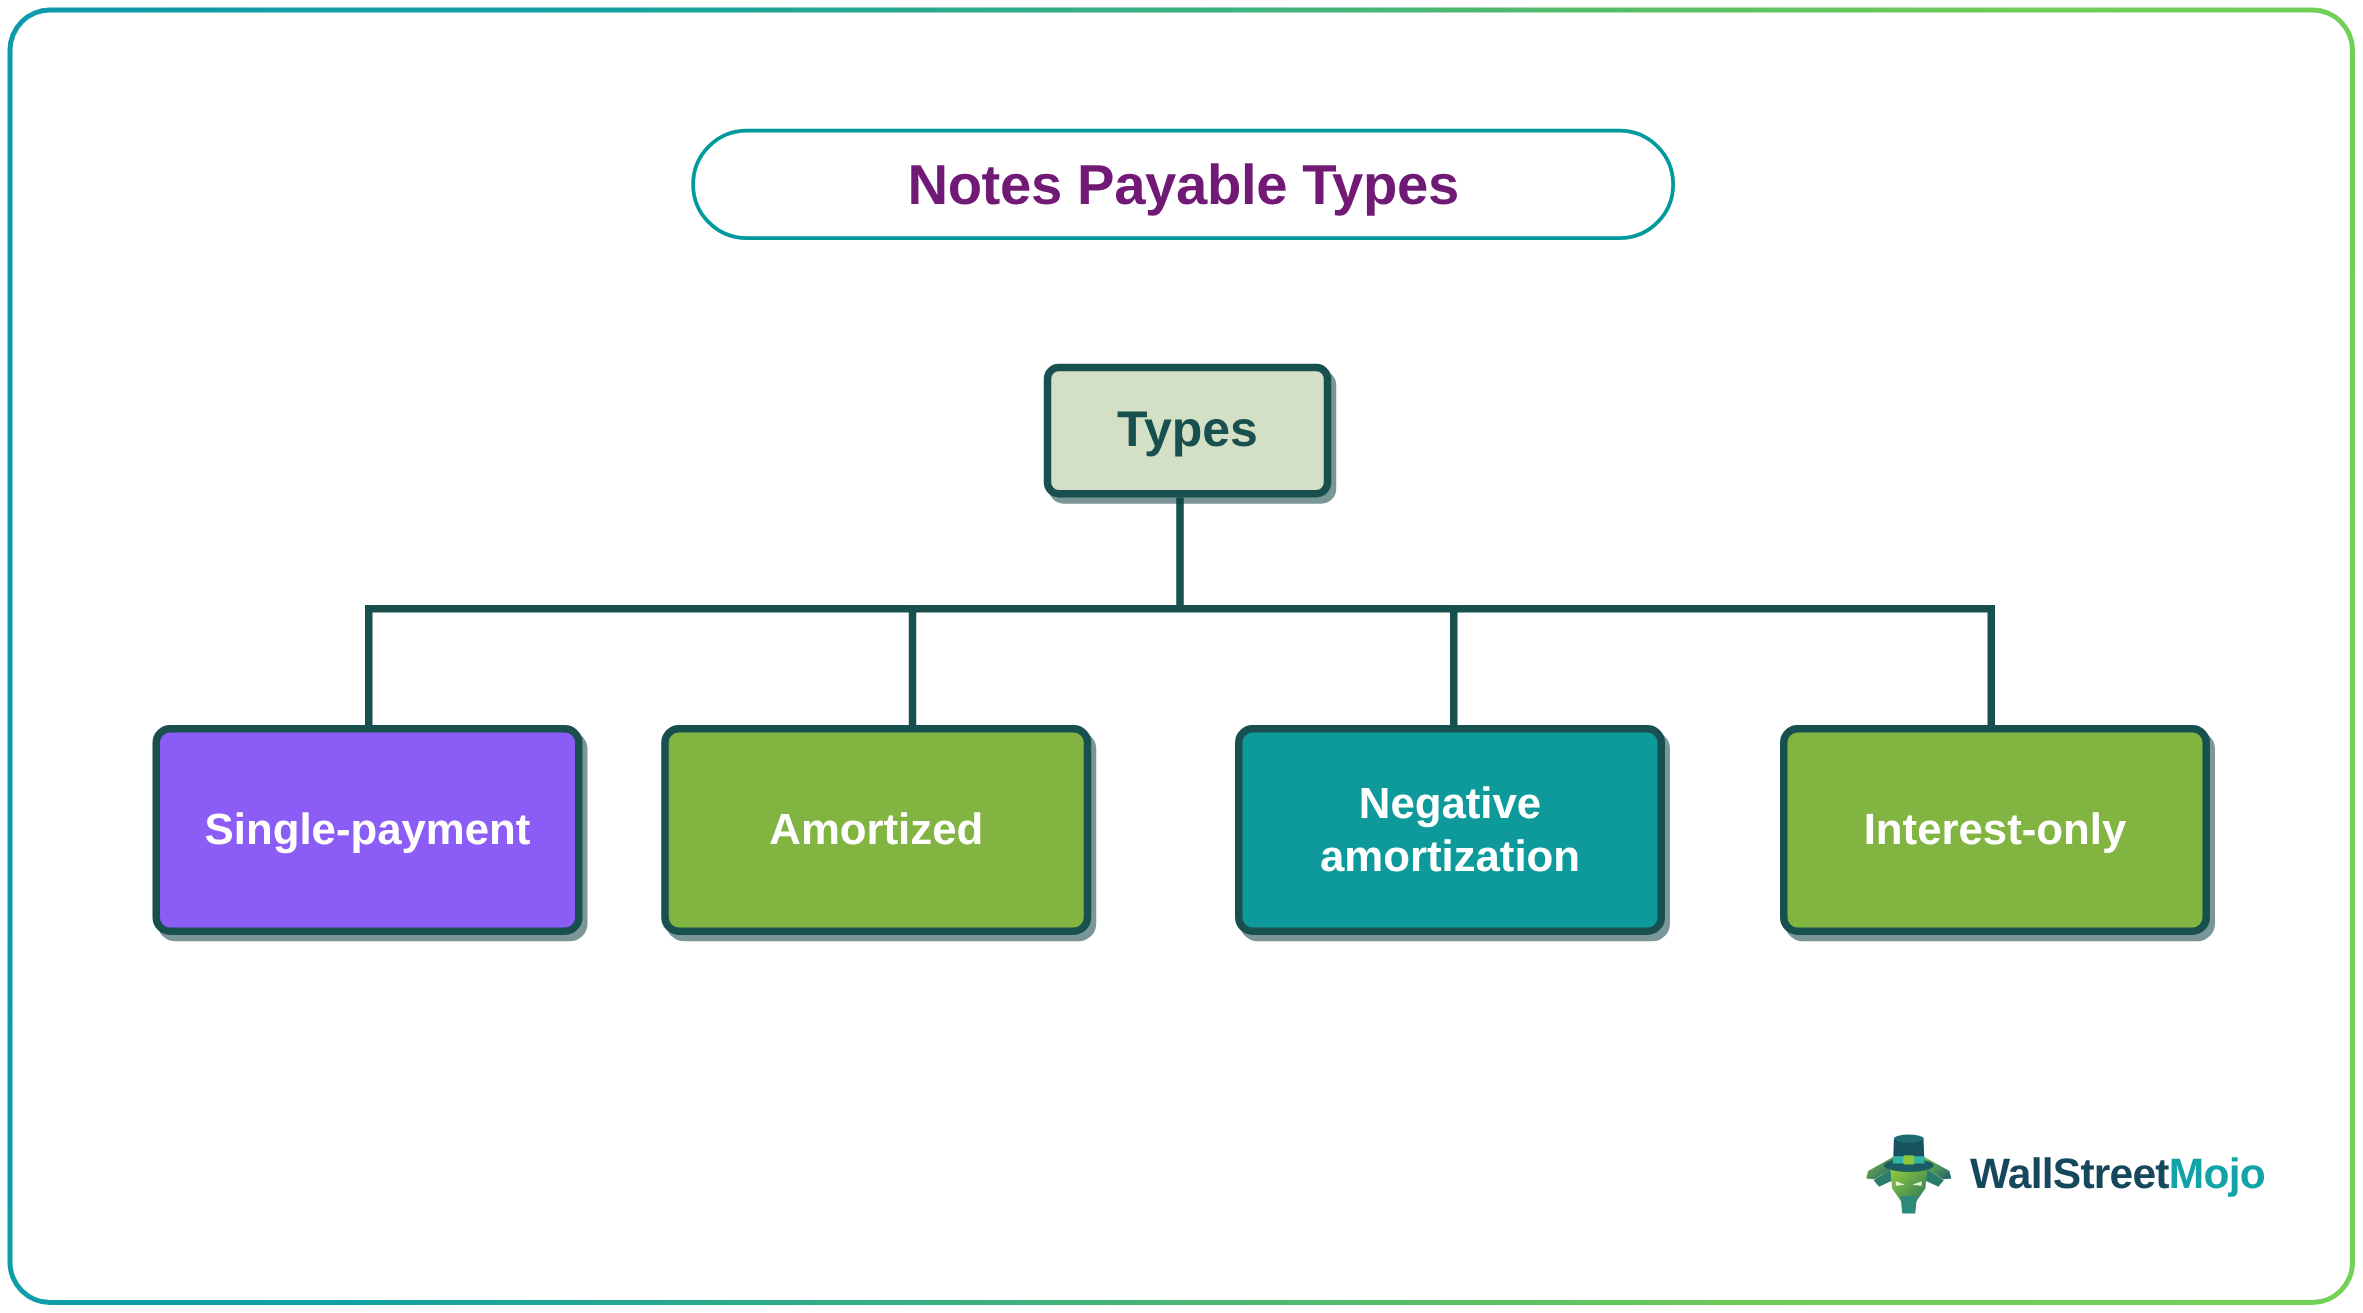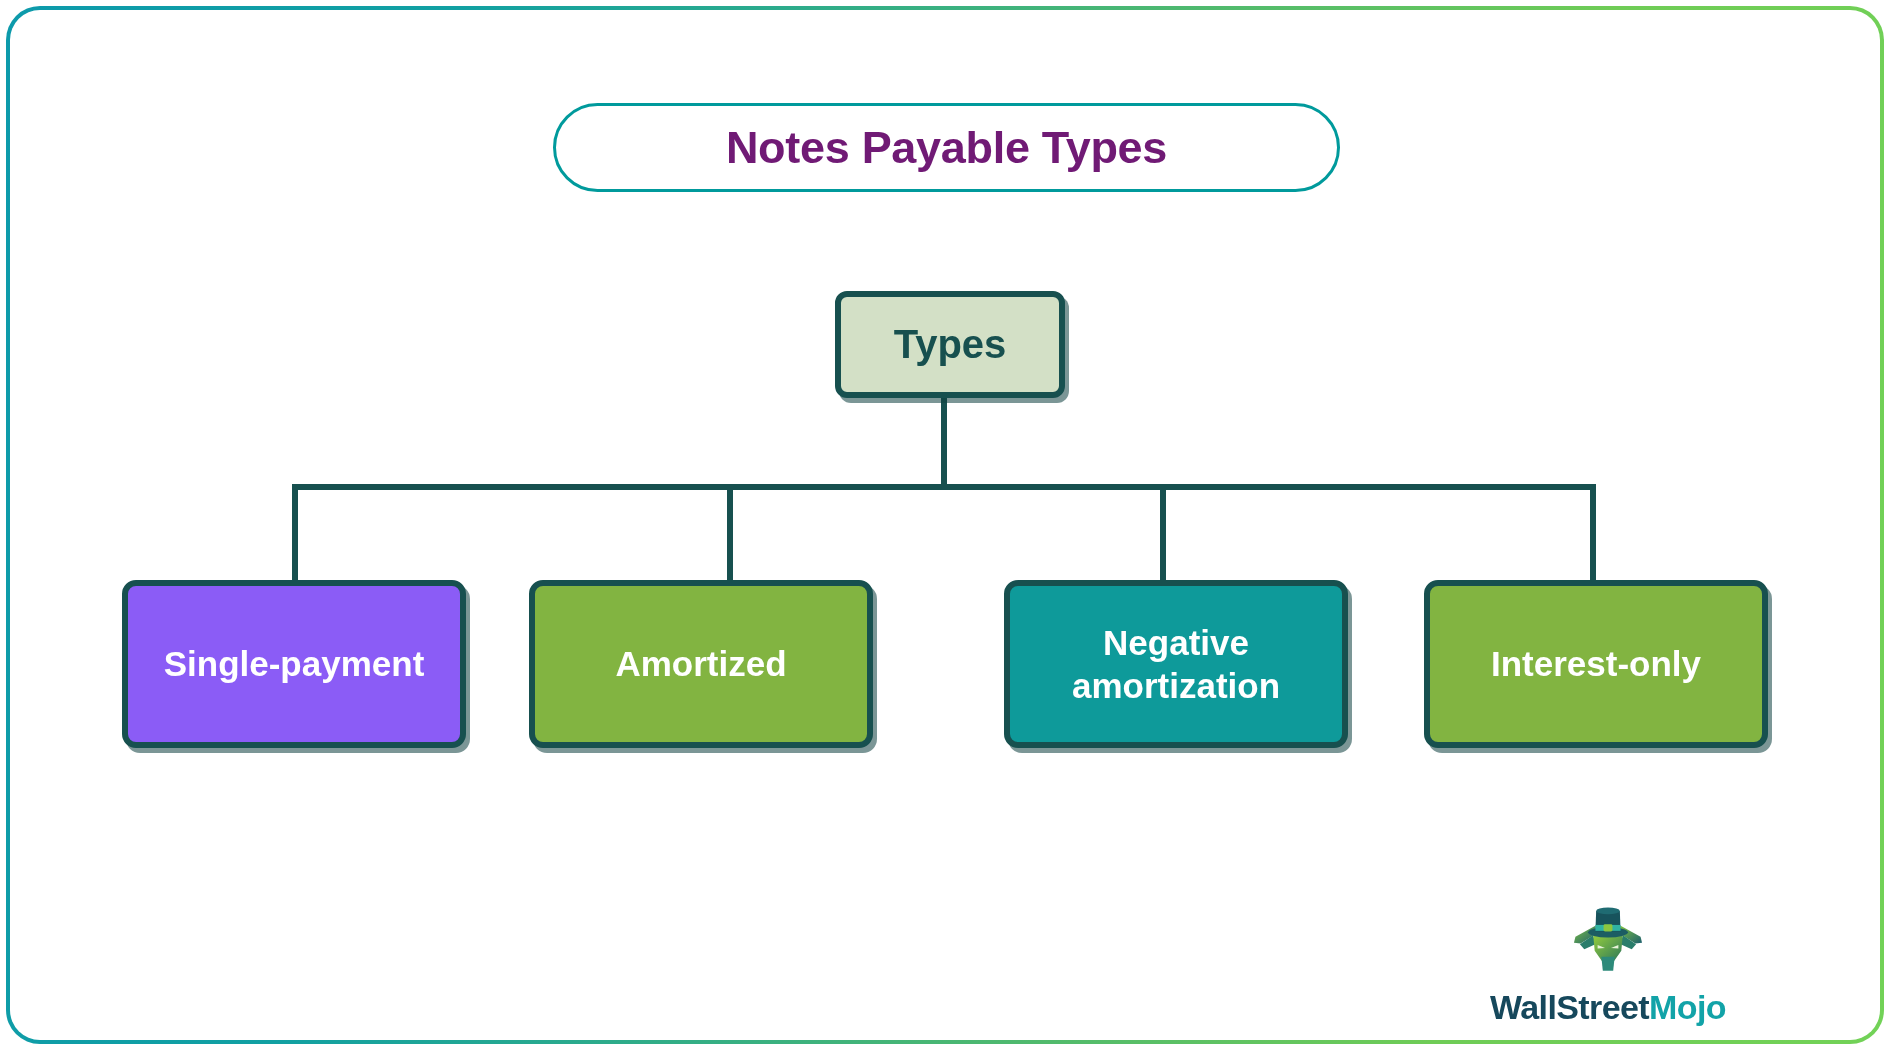--- a/index.html
+++ b/index.html
@@ -123,32 +123,31 @@
   }
   .node-leaf .node-label {
     color: #ffffff;
     font-size: 35px;
     font-weight: bold;
     line-height: 1.23;
     padding: 0 12px;
   }
   .leaf-1 { left: 122px; background: #8b5cf6; }
   .leaf-2 { left: 529px; background: #82b441; }
-  .leaf-3 { left: 988px; background: #0e9a9a; margin-left: 16px; }
+  .leaf-3 { left: 988px; background: #0e9a9a; }
   .leaf-4 { left: 1424px; background: #82b441; }
 
   
   .logo {
     position: absolute;
     left: 1490px;
     top: 902px;
     display: flex;
     align-items: center;
     gap: 12px;
-    flex-direction: column;
   }
   .logo-mark {
     width: 74px;
     height: 74px;
     flex: 0 0 auto;
   }
   .logo-text {
     font-size: 34px;
     font-weight: bold;
     letter-spacing: -0.6px;

